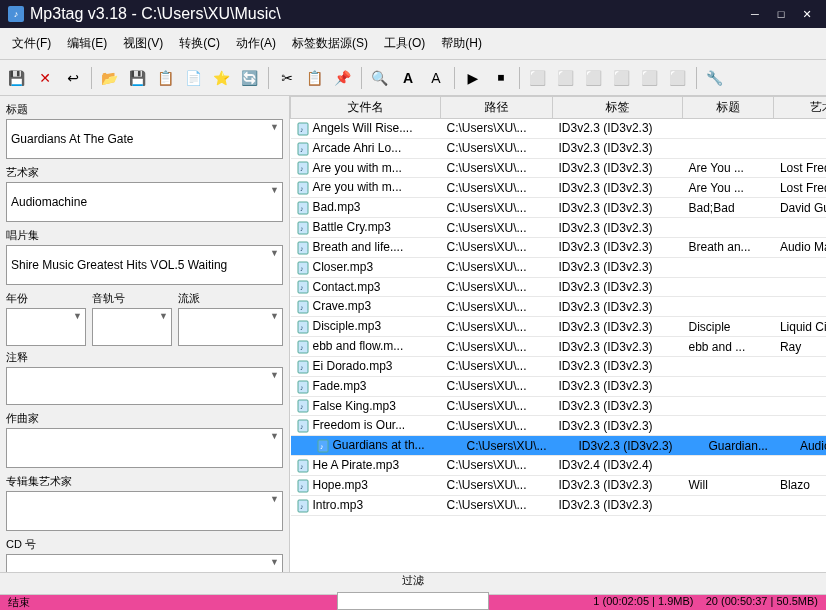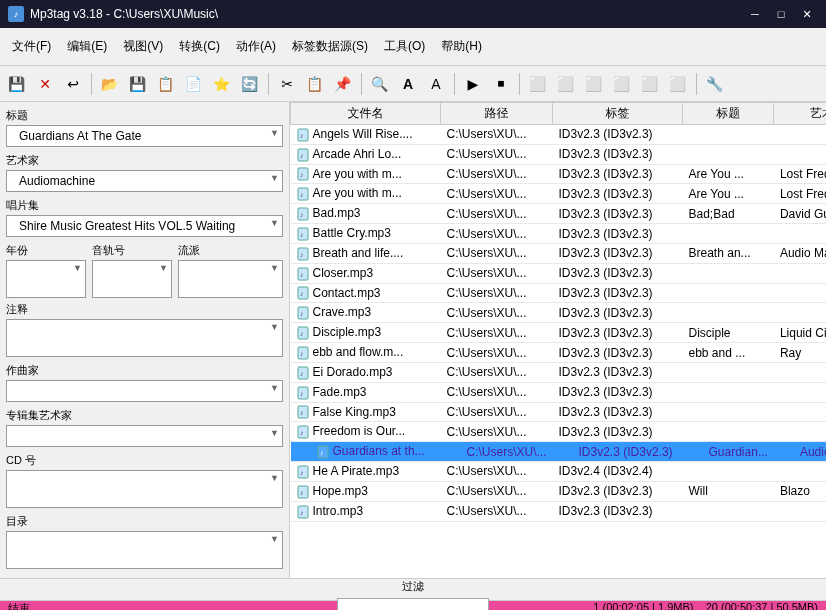--- a/index.html
+++ b/index.html
@@ -2,59 +2,59 @@
 <html><head>
   <meta charset="utf-8">
   <style>
     * { box-sizing: border-box; margin: 0; padding: 0; }
     body { font-family: 'Microsoft YaHei', SimSun, Arial, sans-serif; font-size: 12px; background: #f0f0f0; color: #000; width: 826px; height: 610px; overflow: hidden; }
     
     
     .title-bar { background: #1a1a2e; color: #fff; height: 28px; display: flex; align-items: center; justify-content: space-between; padding: 0 8px; font-size: 12px; }
     .title-bar-left { display: flex; align-items: center; gap: 6px; }
     .title-bar-icon { width: 16px; height: 16px; background: #4a90d9; border-radius: 2px; display: flex; align-items: center; justify-content: center; color: #fff; font-size: 9px; font-weight: bold; }
-    .title-bar-title { font-size: 12px; }
+    .title-bar-title { font-size: 16px; }
     .title-bar-controls { display: flex; gap: 4px; }
     .title-btn { width: 22px; height: 18px; border: none; cursor: pointer; font-size: 11px; display: flex; align-items: center; justify-content: center; background: transparent; color: #fff; }
 
     
-    .menu-bar { background: #f0f0f0; height: 38px; display: flex; align-items: center; padding: 0 4px; border-bottom: 1px solid #ccc; }
+    .menu-bar { background: #f0f0f0; height: 32px; display: flex; align-items: center; padding: 0 4px; border-bottom: 1px solid #ccc; }
     .menu-item { padding: 2px 8px; cursor: pointer; font-size: 12px; }
 
     
     .toolbar { background: #f0f0f0; height: 36px; display: flex; align-items: center; padding: 2px 4px; border-bottom: 1px solid #ccc; gap: 2px; }
     .tb-btn { width: 26px; height: 26px; border: 1px solid transparent; background: transparent; cursor: pointer; display: flex; align-items: center; justify-content: center; font-size: 14px; }
     .tb-sep { width: 1px; height: 22px; background: #bbb; margin: 0 3px; }
 
     
     .main-layout { display: flex; height: calc(610px - 28px - 22px - 36px - 26px - 22px); }
 
     
     .left-panel { width: 290px; min-width: 290px; background: #f0f0f0; border-right: 1px solid #ccc; padding: 6px; overflow-y: auto; display: flex; flex-direction: column; gap: 4px; }
     .field-label { font-size: 11px; margin-bottom: 2px; color: #000; }
     .field-row { display: flex; flex-direction: column; margin-bottom: 2px; }
-    .field-input { width: 100%; height: 22px; border: 1px solid #999; padding: 1px 12px; font-size: 12px; background: #fff; }
+    .field-input { width: 100%; height: 40px; border: 1px solid #999; padding: 1px 4px; font-size: 12px; background: #fff; }
     .field-select { width: 100%; height: 22px; border: 1px solid #999; padding: 18px 4px; font-size: 12px; background: #fff; appearance: none; -webkit-appearance: none; position: relative; }
     .select-wrap { position: relative; }
     .select-wrap::after { content: '▼'; position: absolute; right: 4px; top: 3px; font-size: 9px; pointer-events: none; color: #666; }
     .inline-fields { display: flex; gap: 6px; }
     .inline-field { display: flex; flex-direction: column; flex: 1; }
     .inline-field.narrow { flex: 0 0 80px; }
     .genre-field { flex: 1; }
 
     
     .right-panel { flex: 1; display: flex; flex-direction: column; overflow: hidden; }
 
     
     .file-table { flex: 1; overflow: auto; background: #fff; }
     .file-table table { width: 100%; border-collapse: collapse; font-size: 12px; }
     .file-table th { background: #f0f0f0; border: 1px solid #ccc; padding: 2px 6px; text-align: center; font-weight: normal; position: sticky; top: 0; z-index: 1; white-space: nowrap; }
     .file-table td { border-bottom: 1px solid #e8e8e8; padding: 2px 6px; white-space: nowrap; overflow: hidden; max-width: 200px; text-overflow: ellipsis; }
     .file-table tr.selected { background: #3399ff; color: #fff; }
-    .file-table tr.selected td { color: #4c1d95; padding-left: 26px; }
+    .file-table tr.selected td { color: #000000; padding-left: 26px; }
 
     
     .status-bar { height: 22px; background: #ec4899; border-top: 1px solid #ccc; display: flex; align-items: flex-start; padding: 0 8px; font-size: 11px; }
     .status-right { margin-left: auto; }
 
     
     ::-webkit-scrollbar { width: 12px; height: 12px; }
     ::-webkit-scrollbar-track { background: #f0f0f0; }
     ::-webkit-scrollbar-thumb { background: #b0b0b0; border: 2px solid #f0f0f0; }
 

